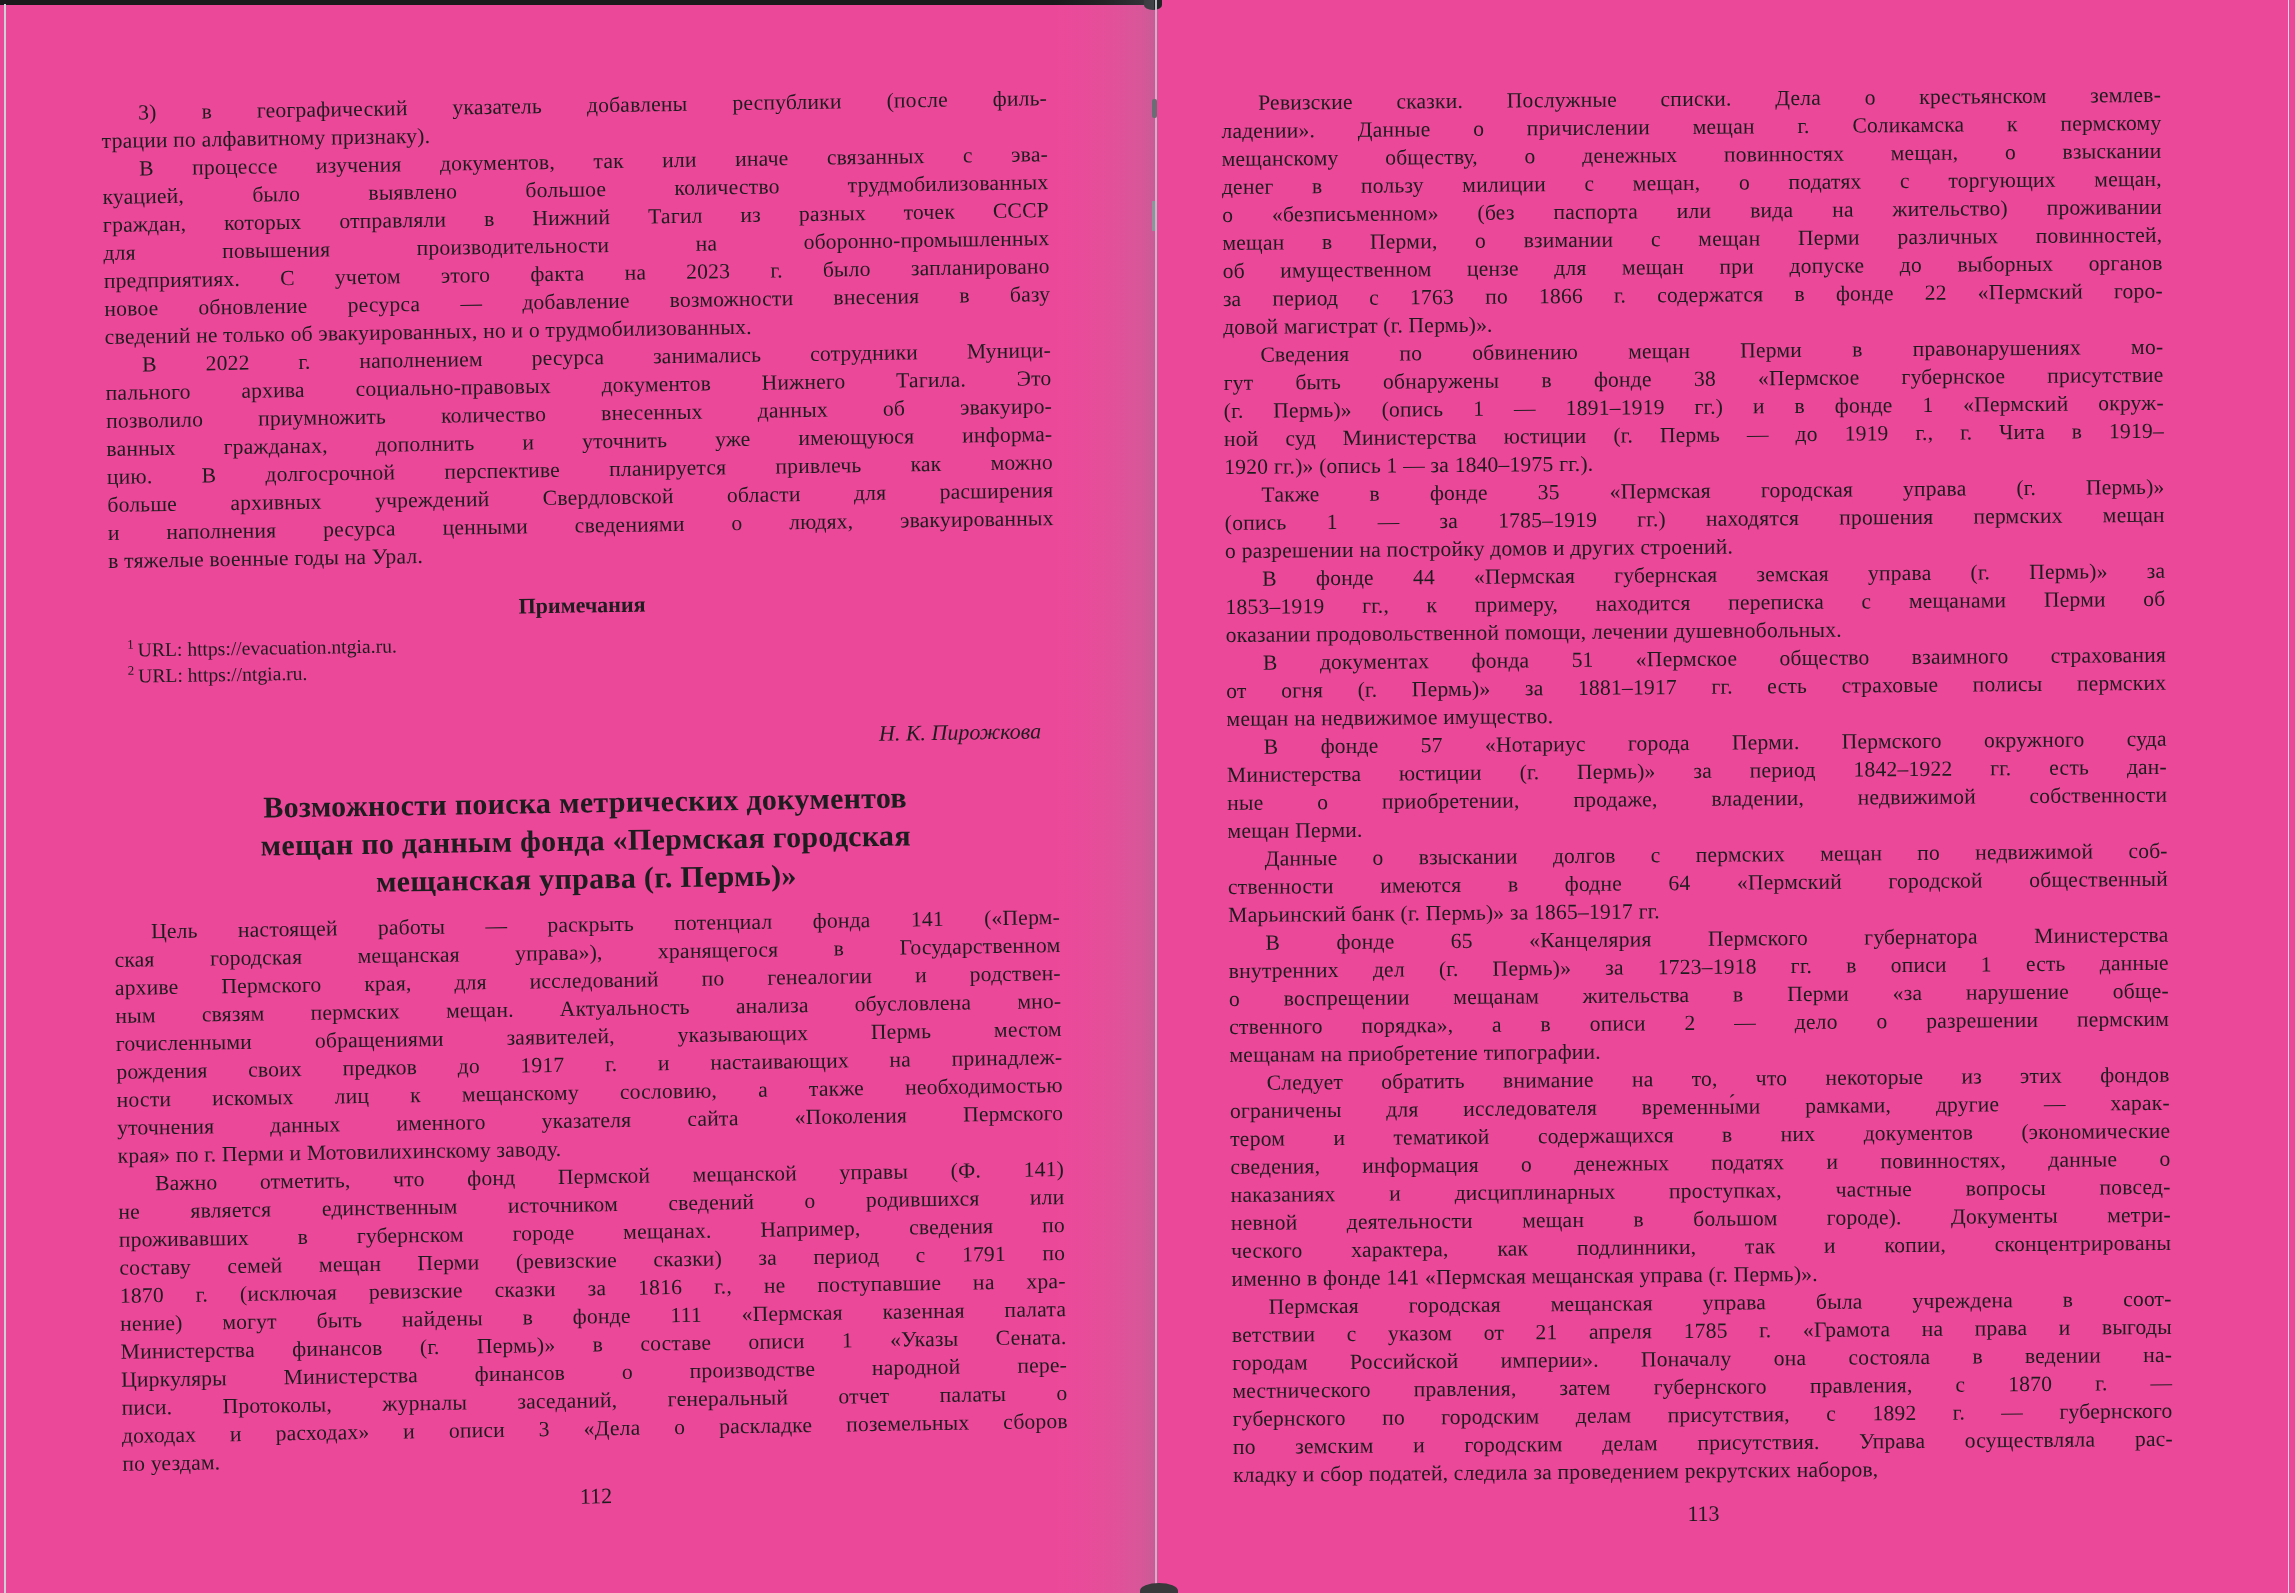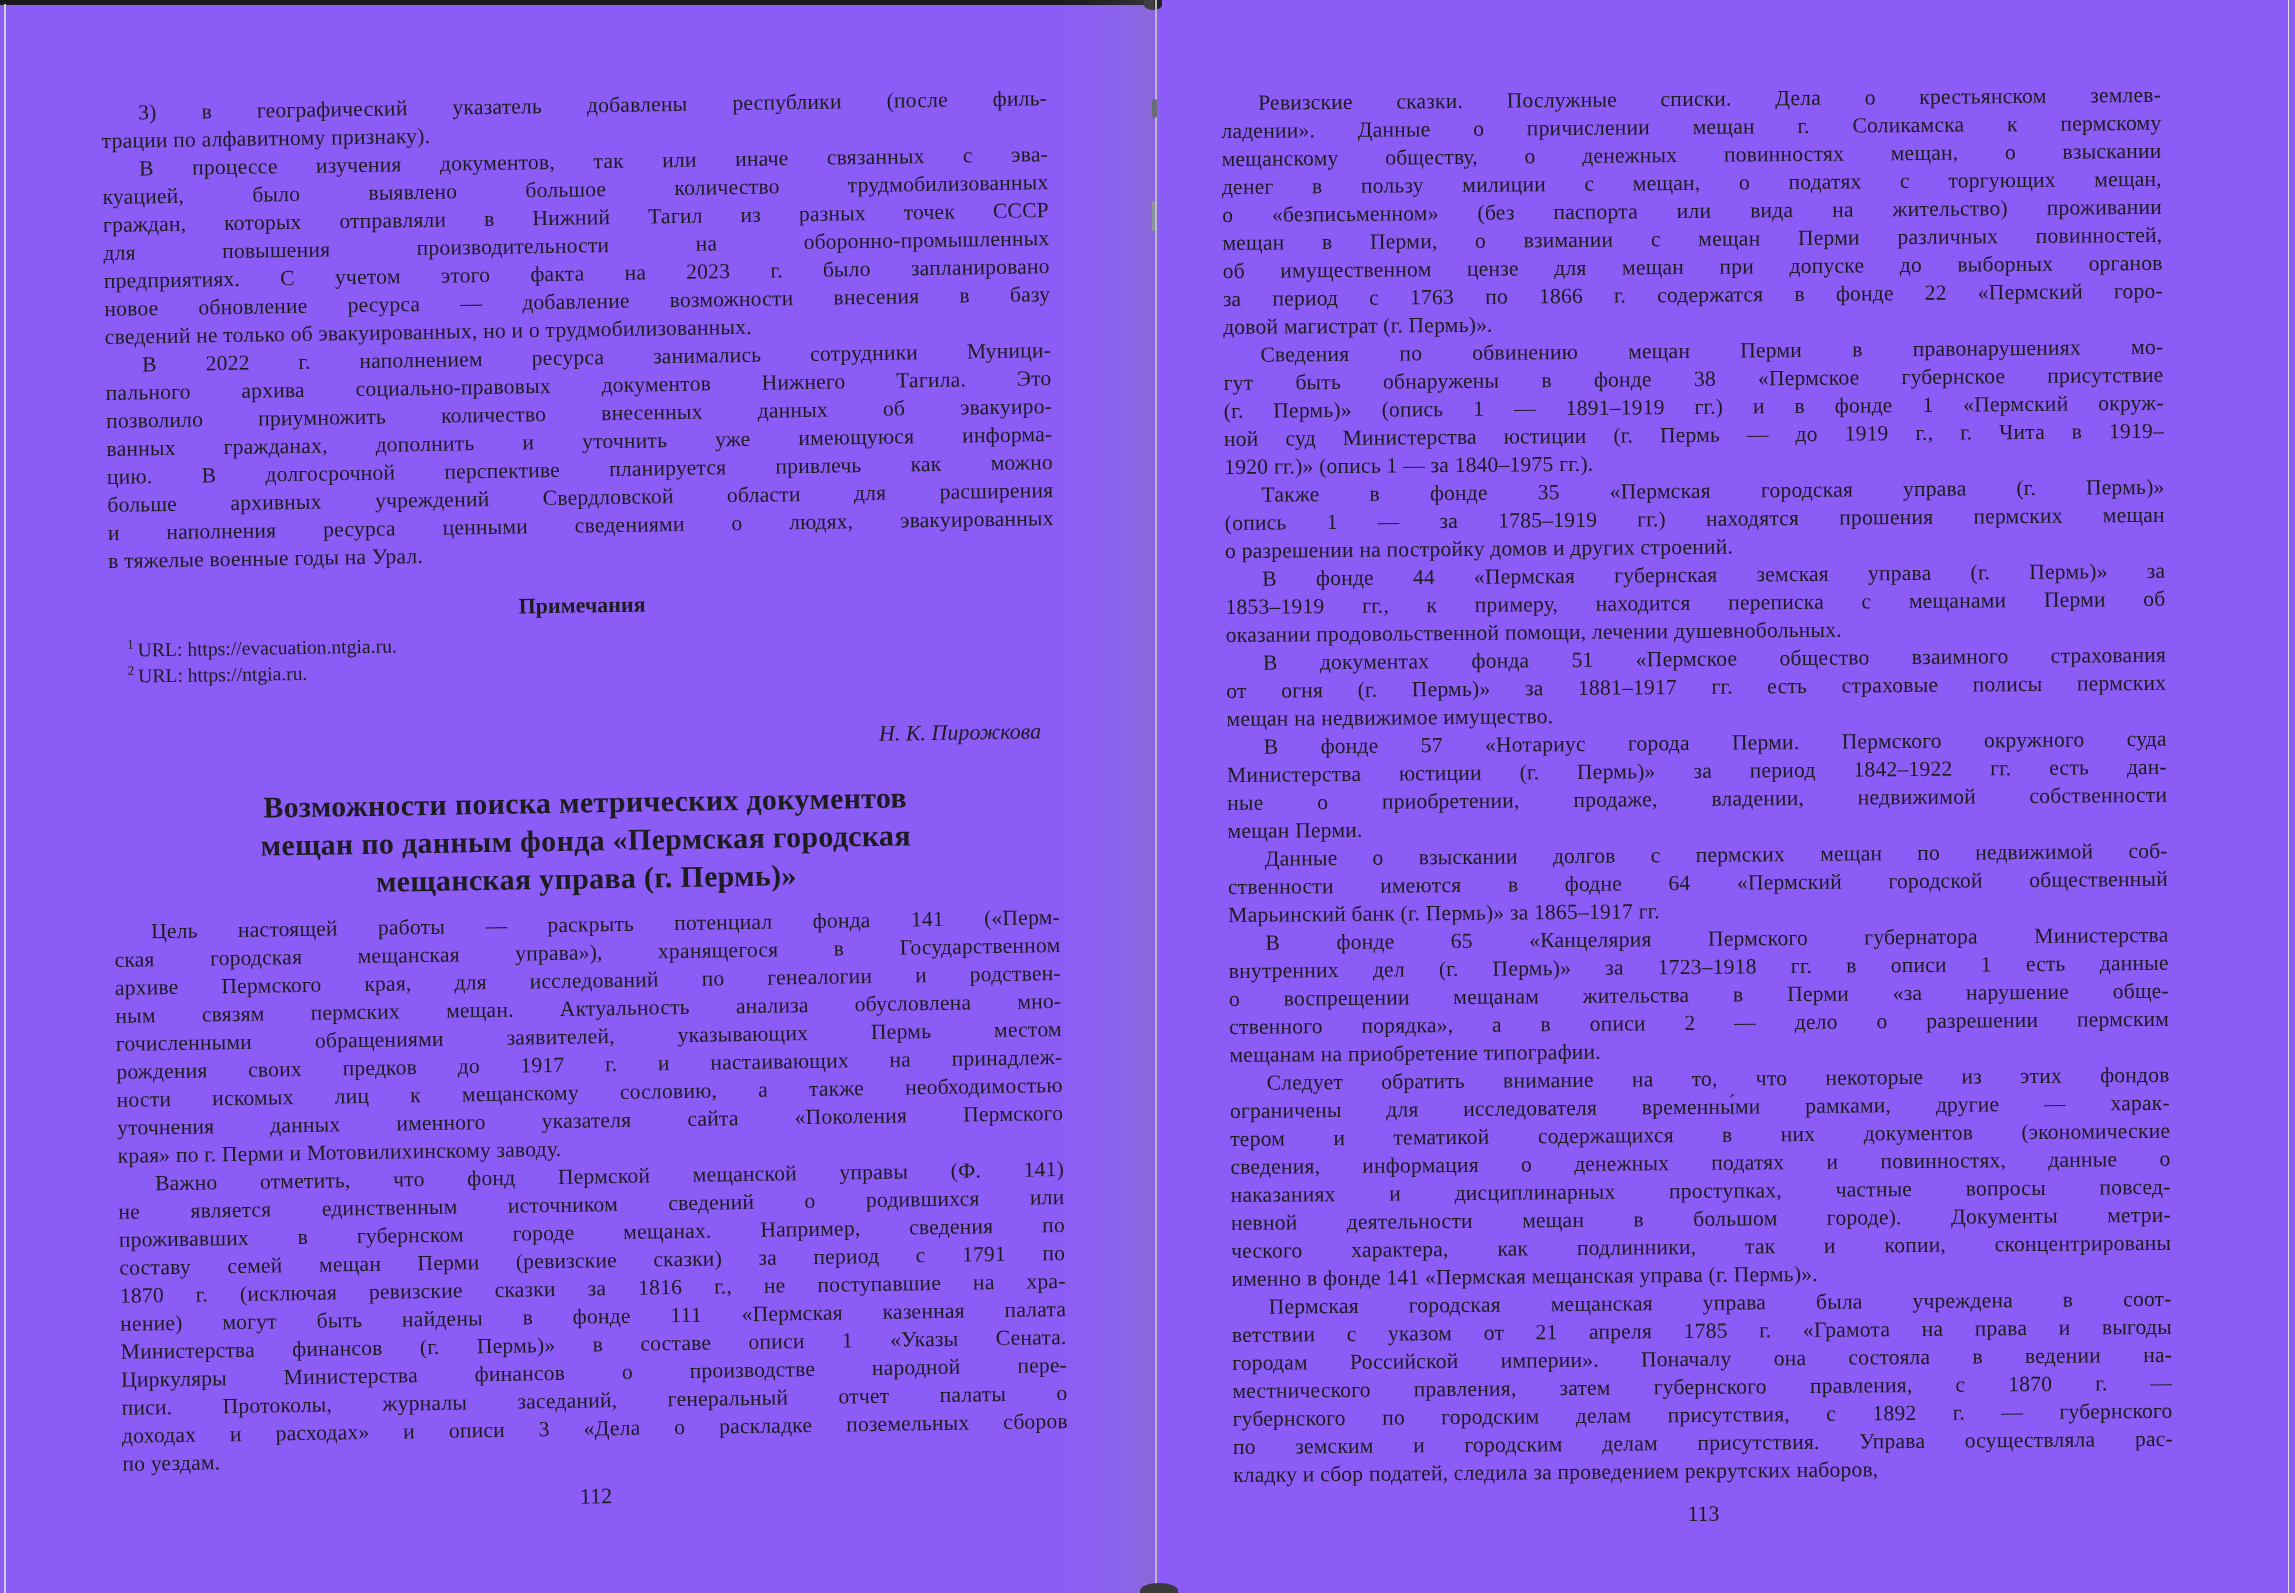--- a/index.html
+++ b/index.html
@@ -1,20 +1,20 @@
 <!DOCTYPE html>
 <html style="font-size:10.8px"><head>
 <meta charset="utf-8">
 <style>
   html, body { margin: 0; padding: 0; background: #e9e9ec; }
   .spread {
     position: relative;
     width: 2295px;
     height: 1594px;
-    background: #8b5cf6;
+    background: #ec4899;
     overflow: hidden;
     font-family: "Liberation Serif", serif;
     color: #1d1d1f;
   }
 
   
   .top-edge        { position:absolute; left:0; top:0; width:1159px; height:4.7px; background:#1a1a1c; }
   .top-edge-blob   { position:absolute; left:1144px; top:0; width:17.6px; height:10px; background:#242427; border-radius:0 0 50% 50%; }
   .left-edge-line  { position:absolute; left:4px; top:4px; width:2px; height:1590px; background:#ccd0d7; }
   .right-edge-line { position:absolute; left:2288px; top:0; width:1.4px; height:1594px; background:#dcdee3; }

